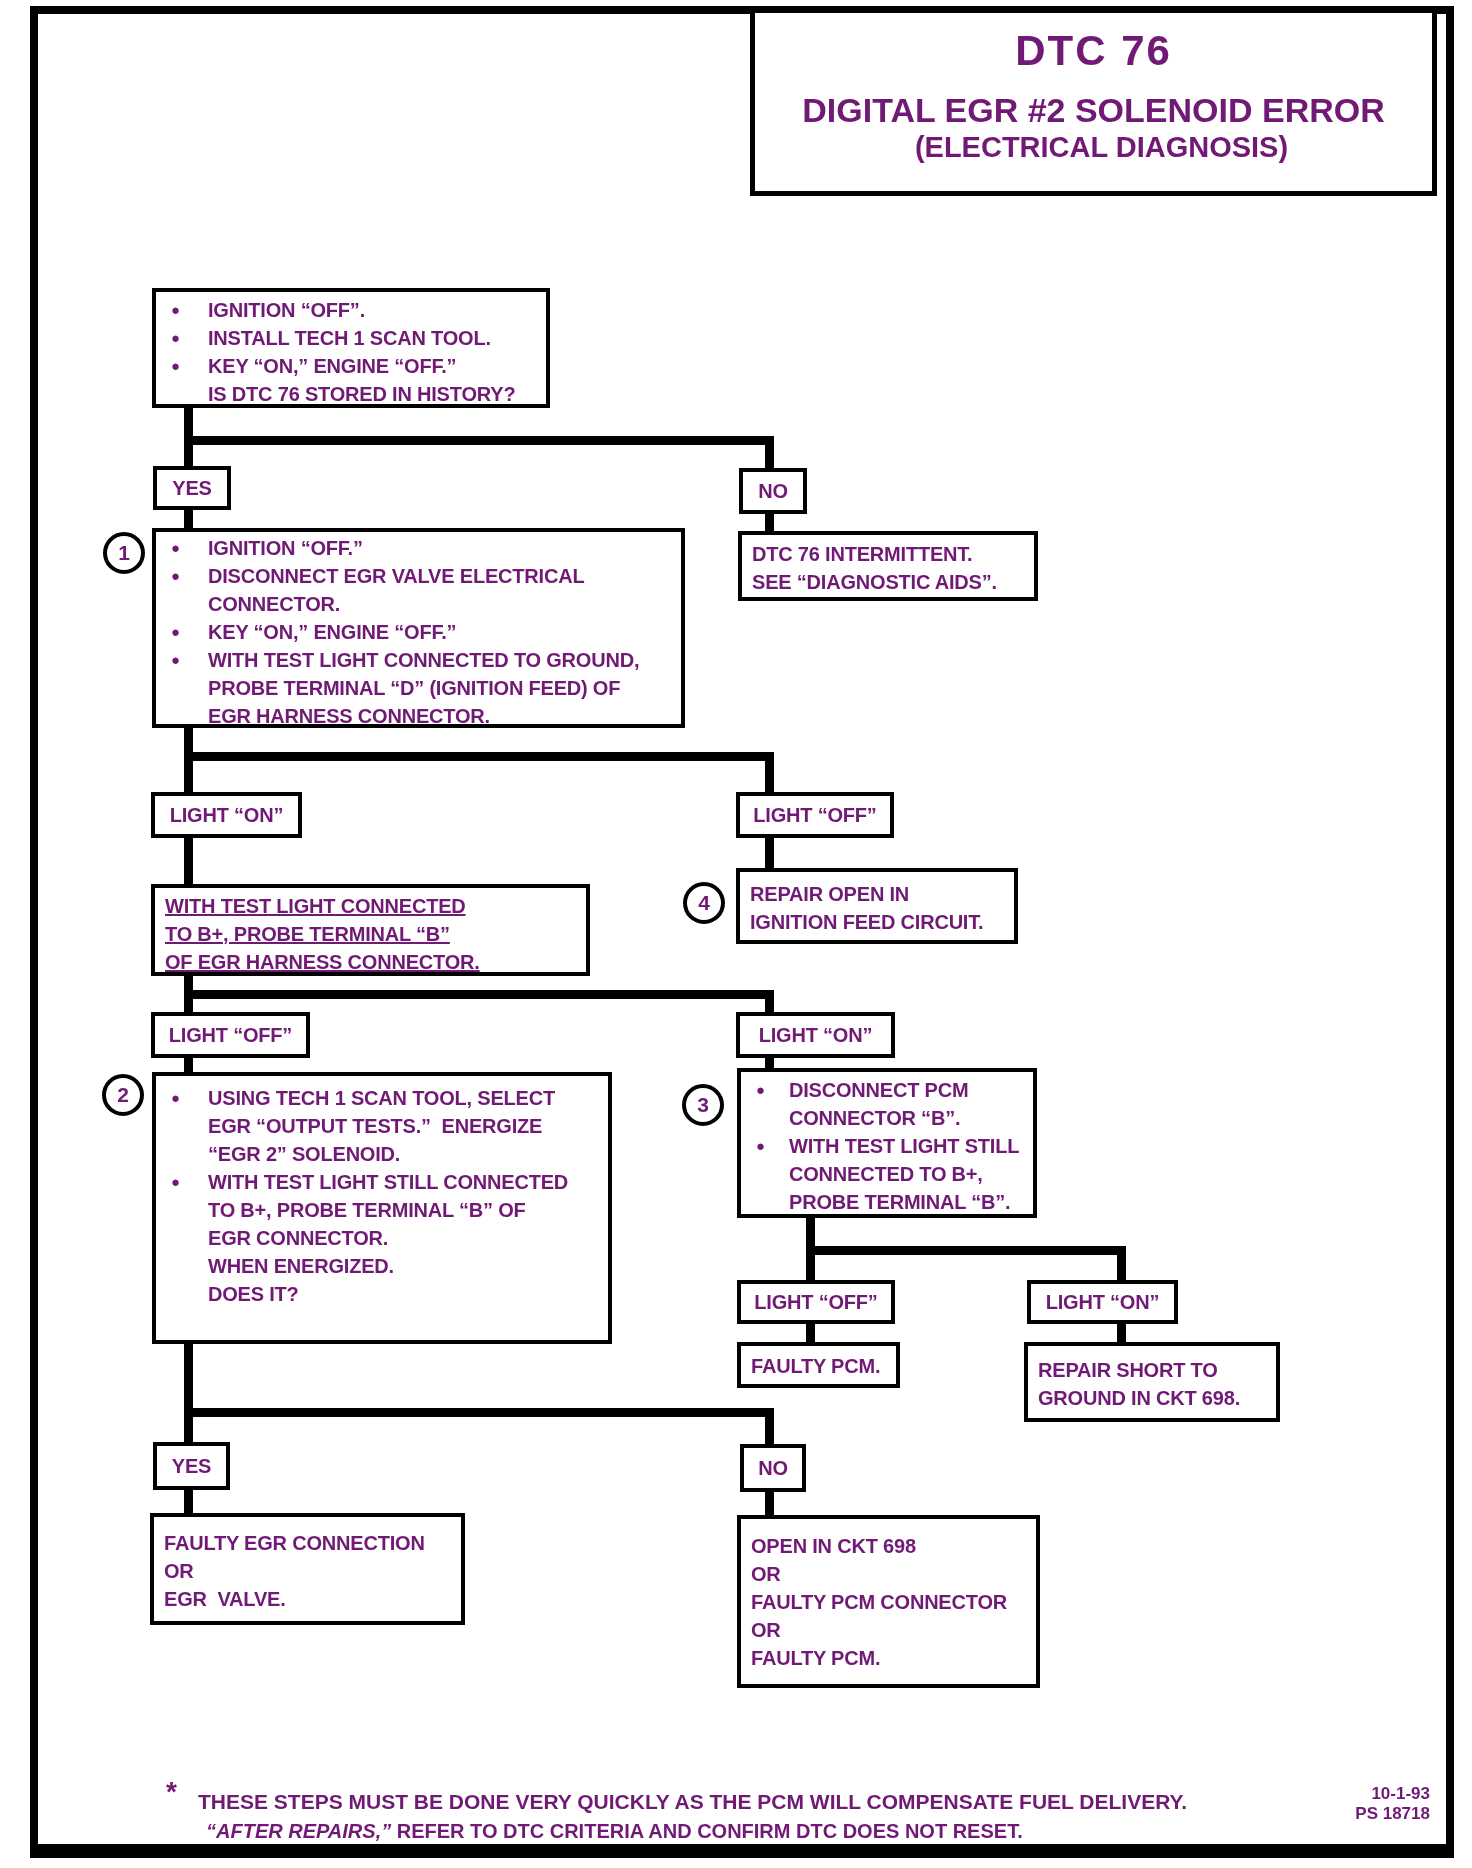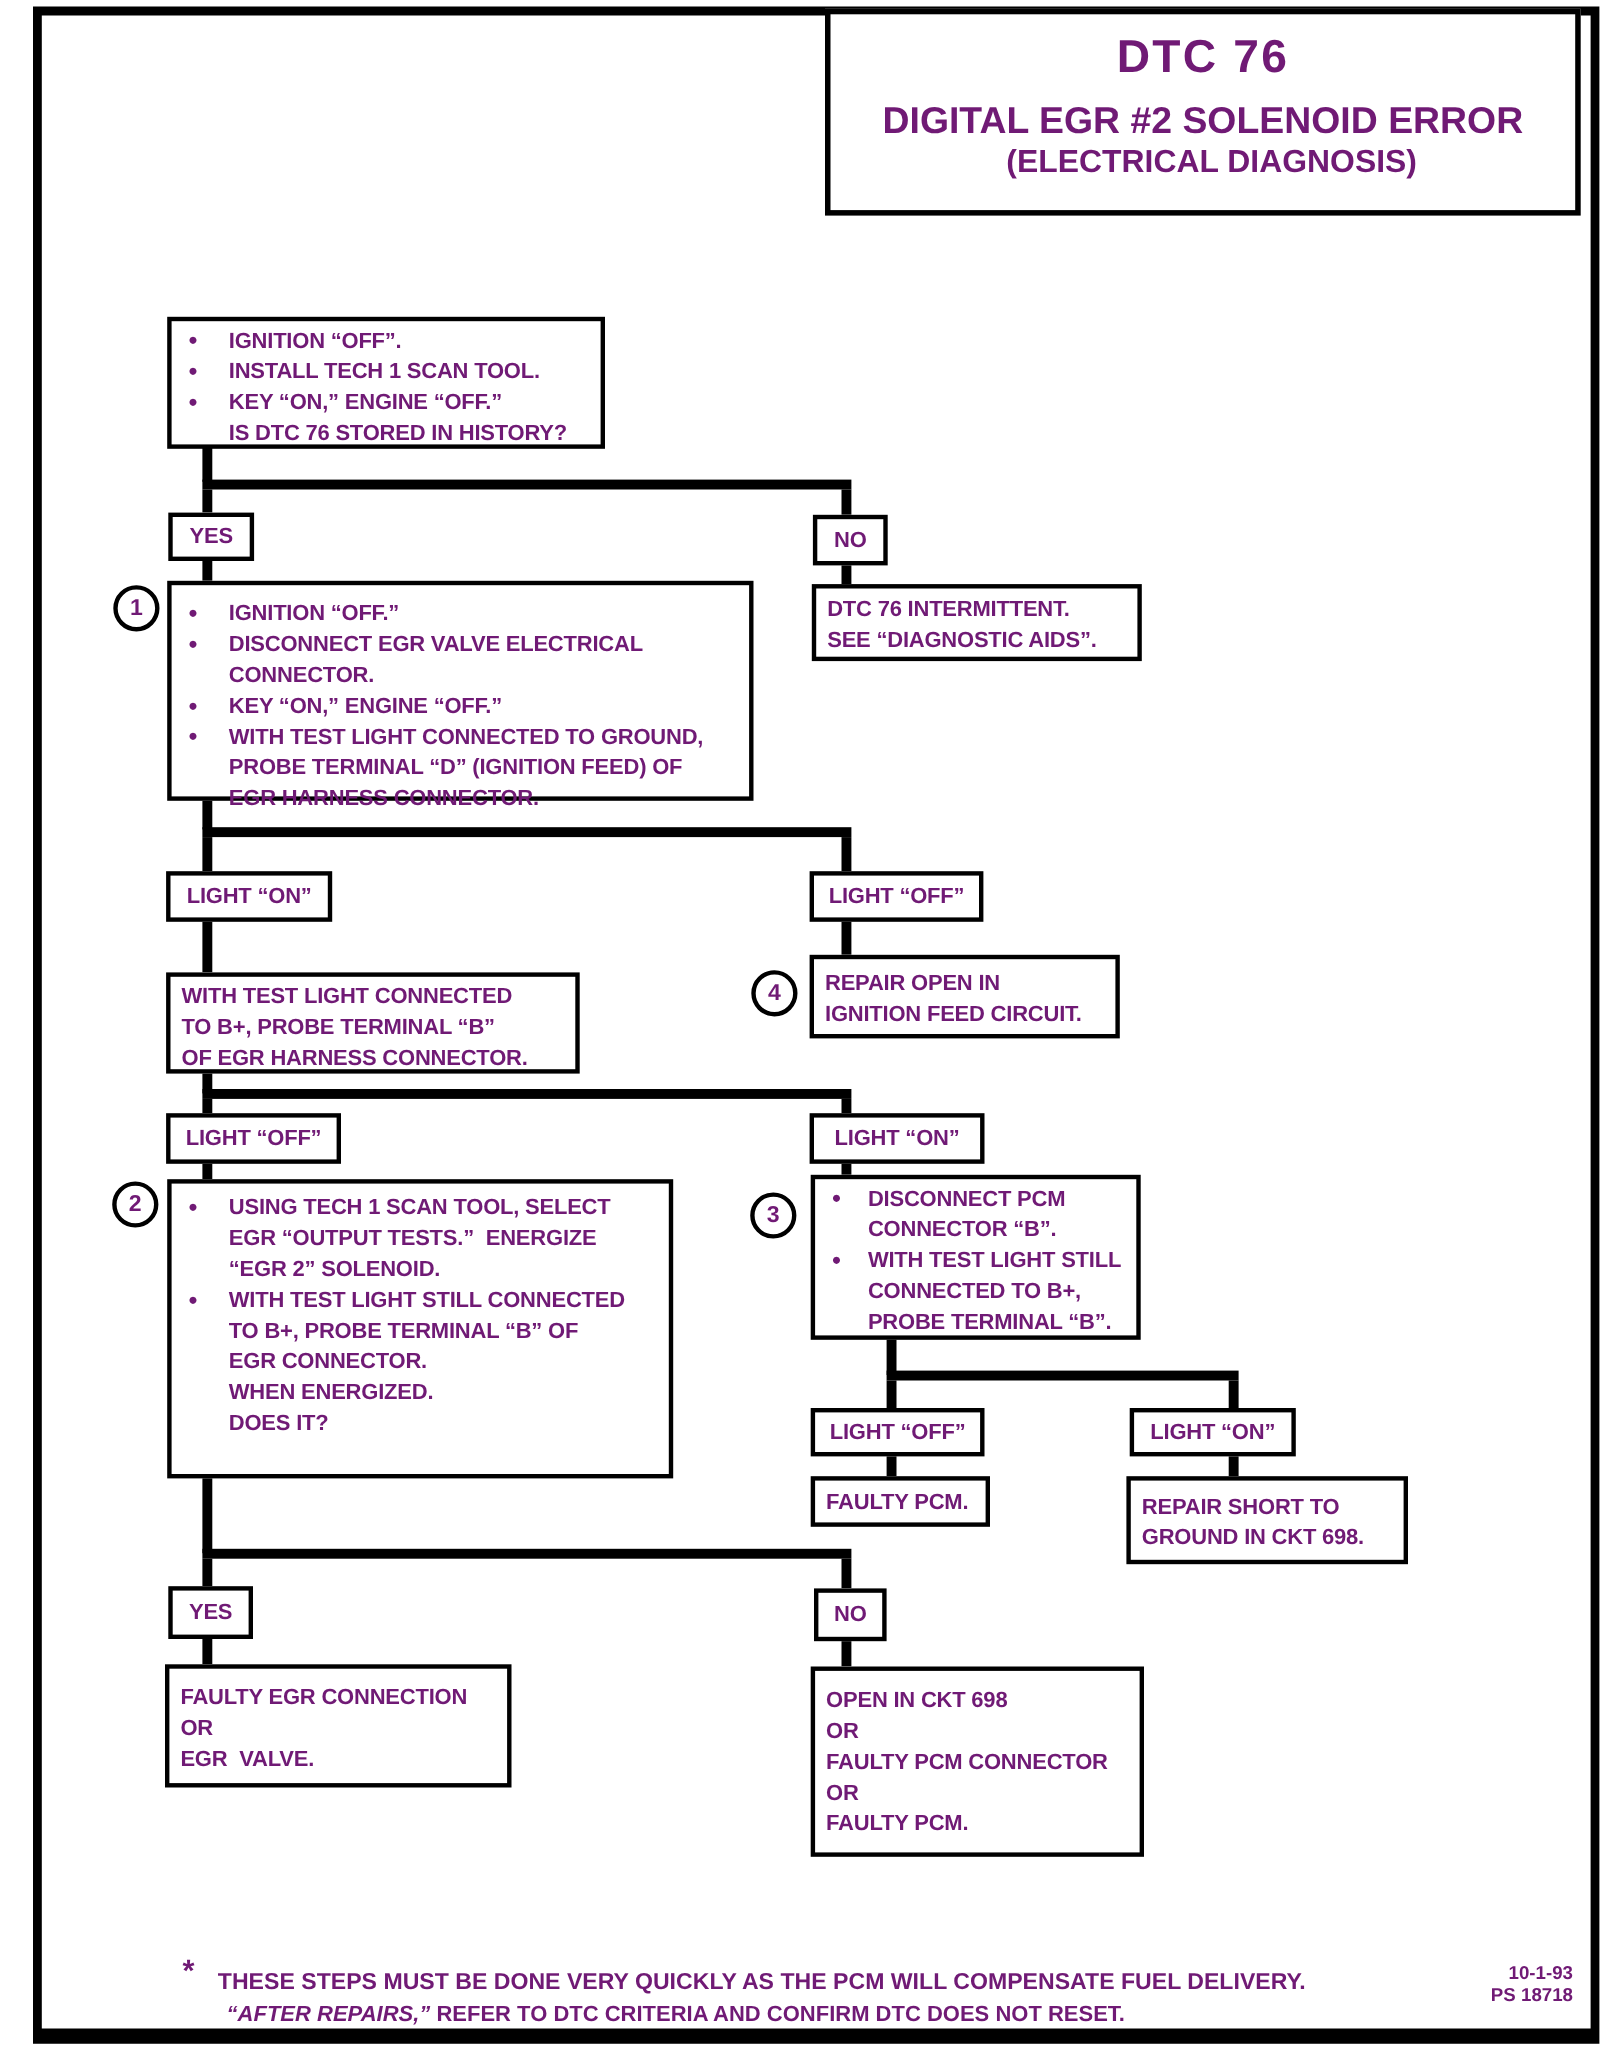--- a/index.html
+++ b/index.html
@@ -74,21 +74,21 @@
   <div class="conn" style="left:184px;top:445px;width:9px;height:21px;"></div>
   <div class="conn" style="left:765px;top:445px;width:9px;height:23px;"></div>
 
   <div class="lbox" style="left:153px;top:466px;width:78px;height:44px;">YES</div>
   <div class="lbox" style="left:739px;top:468px;width:68px;height:46px;">NO</div>
 
   <div class="conn" style="left:184px;top:510px;width:9px;height:18px;"></div>
   <div class="conn" style="left:765px;top:514px;width:9px;height:17px;"></div>
 
   <div class="circ" style="left:103px;top:532px;">1</div>
-  <div class="fbox bul" style="left:152px;top:528px;width:533px;height:200px;padding-top:12px;">
+  <div class="fbox bul" style="left:152px;top:528px;width:533px;height:200px;padding-top:2px;">
     <div class="ln b">IGNITION “OFF.”</div>
     <div class="ln b">DISCONNECT EGR VALVE ELECTRICAL</div>
     <div class="ln">CONNECTOR.</div>
     <div class="ln b">KEY “ON,” ENGINE “OFF.”</div>
     <div class="ln b">WITH TEST LIGHT CONNECTED TO GROUND,</div>
     <div class="ln">PROBE TERMINAL “D” (IGNITION FEED) OF</div>
     <div class="ln">EGR HARNESS CONNECTOR.</div>
   </div>
 
   <div class="fbox plain" style="left:738px;top:531px;width:300px;height:70px;padding-top:5px;">
@@ -100,21 +100,21 @@
   <div class="conn" style="left:184px;top:752px;width:590px;height:9px;"></div>
   <div class="conn" style="left:184px;top:761px;width:9px;height:31px;"></div>
   <div class="conn" style="left:765px;top:761px;width:9px;height:31px;"></div>
 
   <div class="lbox" style="left:151px;top:792px;width:151px;height:46px;">LIGHT “ON”</div>
   <div class="lbox" style="left:736px;top:792px;width:158px;height:46px;">LIGHT “OFF”</div>
 
   <div class="conn" style="left:184px;top:838px;width:9px;height:46px;"></div>
   <div class="conn" style="left:765px;top:838px;width:9px;height:30px;"></div>
 
-  <div class="fbox plain" style="left:151px;top:884px;width:376px;height:92px;padding-top:4px;">
+  <div class="fbox plain" style="left:151px;top:884px;width:439px;height:92px;padding-top:4px;text-decoration:underline;">
     <div class="ln">WITH TEST LIGHT CONNECTED</div>
     <div class="ln">TO B+, PROBE TERMINAL “B”</div>
     <div class="ln">OF EGR HARNESS CONNECTOR.</div>
   </div>
 
   <div class="circ" style="left:683px;top:882px;">4</div>
   <div class="fbox plain" style="left:736px;top:868px;width:282px;height:76px;padding-top:8px;">
     <div class="ln">REPAIR OPEN IN</div>
     <div class="ln">IGNITION FEED CIRCUIT.</div>
   </div>

